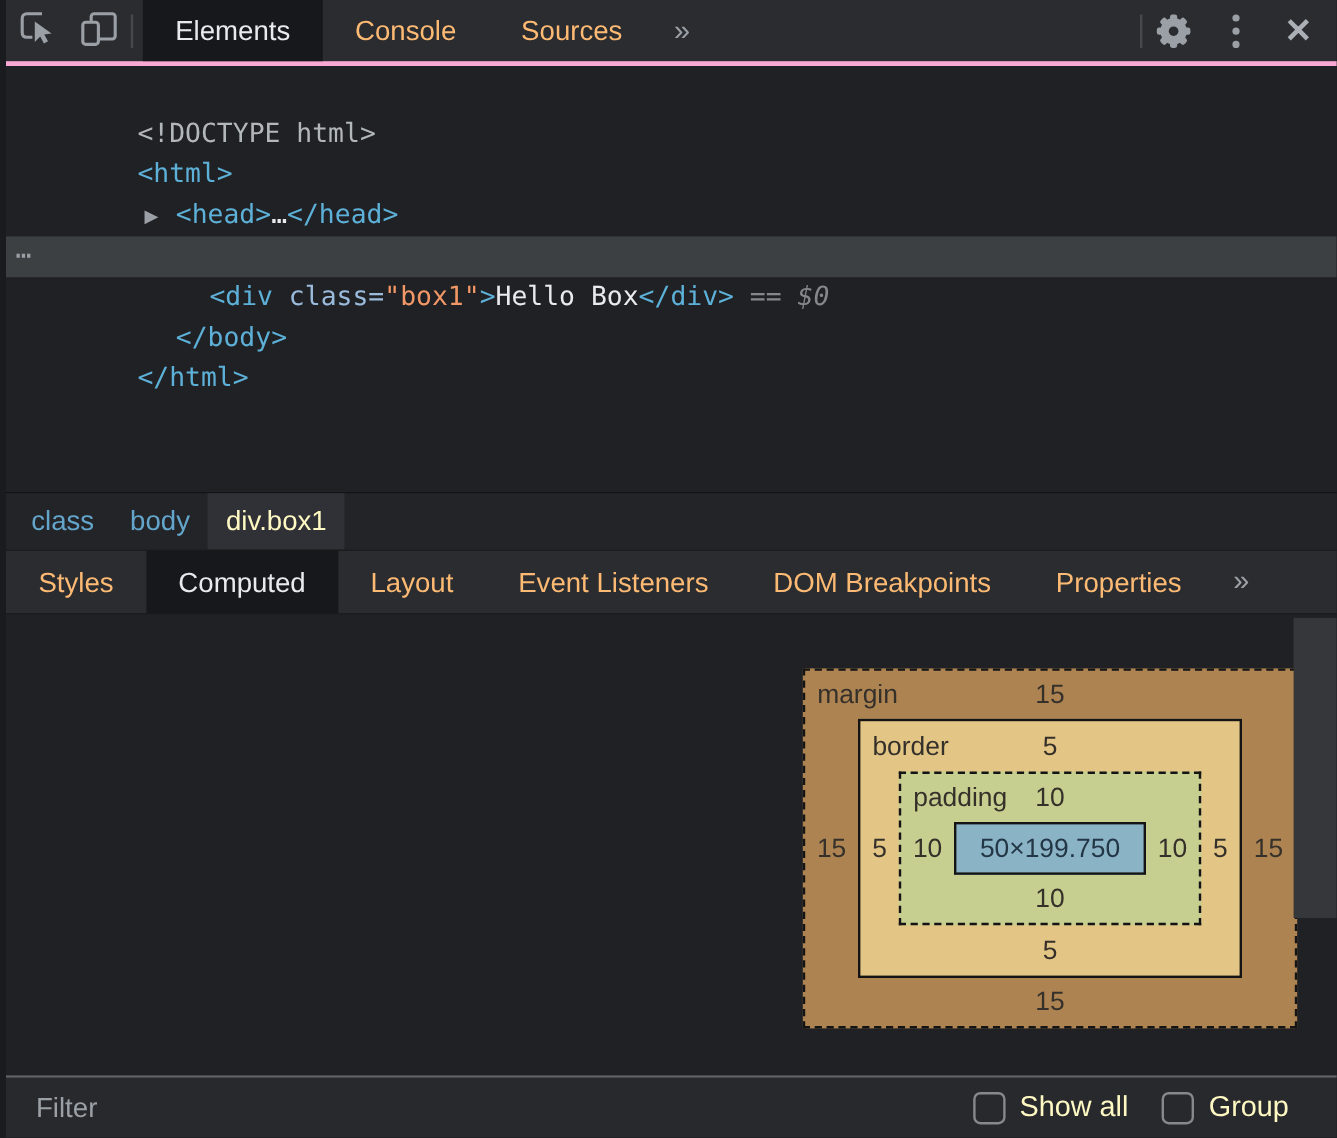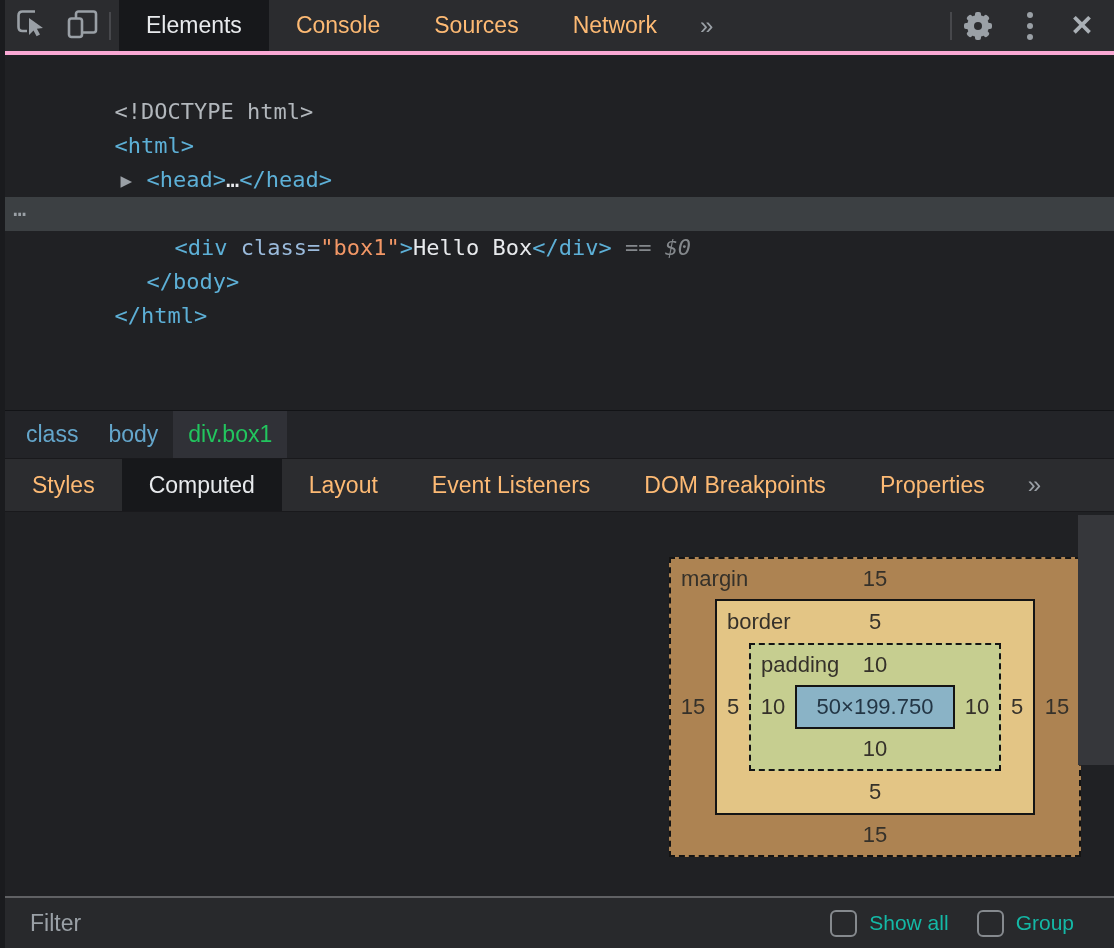--- a/index.html
+++ b/index.html
@@ -38,21 +38,21 @@
   .tok-tag { color:#5db0d7; }
   .tok-attr { color:#9bbbdc; }
   .tok-val { color:#f29766; }
   .tok-text { color:#e8eaed; }
   .tok-note { color:#84888c; }
   .tok-note.it { font-style:italic; }
 
   
   .crumbs { flex:0 0 48px; background:#232428; display:flex; align-items:stretch; border-top:1px solid #121316; padding-left:6px; }
   .crumb { display:flex; align-items:center; padding:0 15px; font-size:23px; color:#64a6cb; background:none; border:none; cursor:pointer; font-family:"Liberation Sans",sans-serif; }
-  .crumb.active { background:#303137; color:#22c55e; }
+  .crumb.active { background:#303137; color:#fef9c3; }
 
   
   .side-tabs { flex:0 0 54px; background:#2b2c2f; display:flex; align-items:stretch; border-top:1px solid #19191c; border-bottom:1px solid #19191c; }
 
   
   .computed { flex:1 1 auto; position:relative; background:#202124; overflow:hidden; }
   .v-scrollbar { position:absolute; top:0; right:0; width:38px; height:100%; }
   .v-thumb { position:absolute; top:3px; left:2px; width:36px; height:250px; background:#36373b; }
 
   
@@ -73,21 +73,21 @@
   .bm-content { width:160px; height:44px; background:var(--bm-content,#8ab3c6); border:2px solid #141414;
                display:flex; align-items:center; justify-content:center; color:#233645; }
 
   
   .filter-bar { flex:0 0 52px; background:#28292c; border-top:2px solid #606164; display:flex; align-items:center; padding:0 40px 0 25px; }
   .filter-input { background:transparent; border:none; outline:none; color:#e8eaed; font-size:23px; width:300px; font-family:"Liberation Sans",sans-serif; }
   .filter-input::placeholder { color:#9aa0a6; }
   .fb-right { margin-left:auto; display:flex; align-items:center; gap:28px; }
   .check-group { display:flex; align-items:center; gap:12px; cursor:pointer; }
   .checkbox { width:27px; height:27px; border:2px solid #85898e; border-radius:6px; background:transparent; }
-  .check-label { color:#14b8a6; font-size:21px; }
+  .check-label { color:#fef9c3; font-size:24px; }
 </style>
 </head>
 <body>
 
 <div class="devtools">
 
   <header class="toolbar">
     <button class="tb-iconbtn">
       <span>
         <svg width="34" height="34" viewBox="0 0 34 34">
@@ -102,21 +102,20 @@
           <rect class="icon-stroke" x="11" y="4.5" width="20" height="21" rx="2.5"></rect>
           <rect x="4" y="11.5" width="13" height="18.5" rx="2.5" fill="#2b2c2f" stroke="#9aa0a6" stroke-width="2.6"></rect>
         </svg>
       </span>
     </button>
     <div class="tb-sep"></div>
     <nav class="main-tabs">
       <button class="tab active">Elements</button>
       <button class="tab">Console</button>
       <button class="tab">Sources</button>
-      <button class="tab">Network</button>
       <button class="more-tabs">»</button>
     </nav>
     <div class="tb-right">
       <div class="tb-sep"></div>
       <button class="tb-iconbtn">
         <span class="gear">
           <span class="tooth" style="transform:rotate(0deg)"></span>
           <span class="tooth" style="transform:rotate(45deg)"></span>
           <span class="tooth" style="transform:rotate(90deg)"></span>
           <span class="tooth" style="transform:rotate(135deg)"></span>

